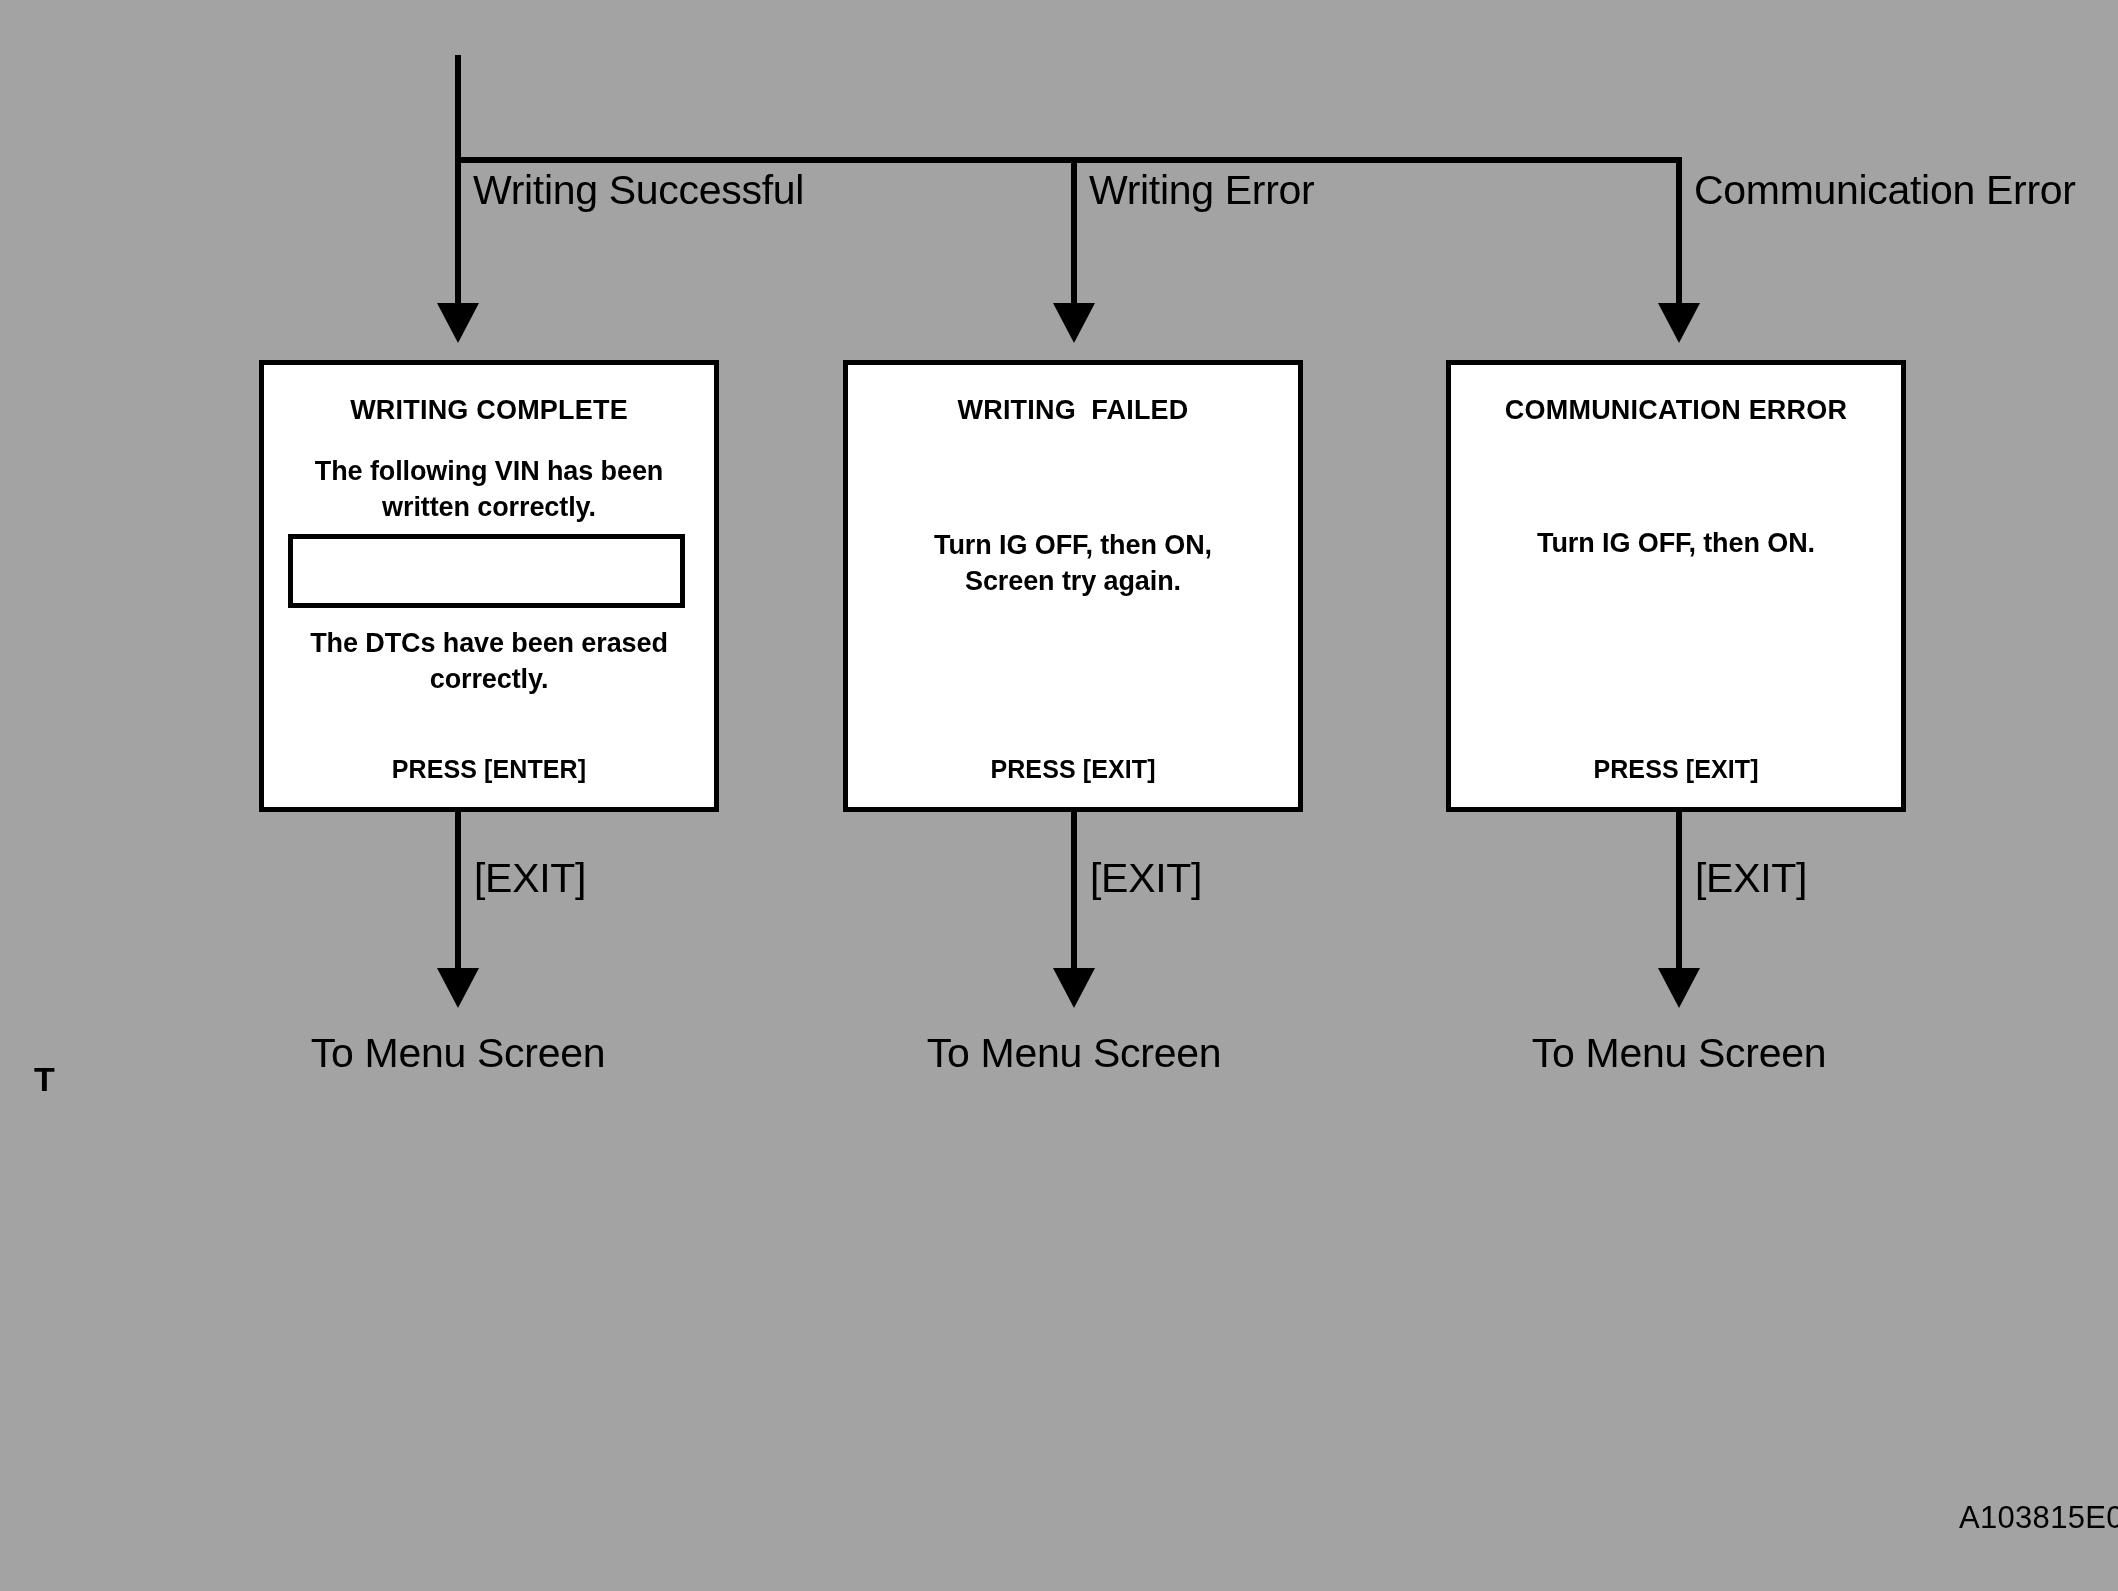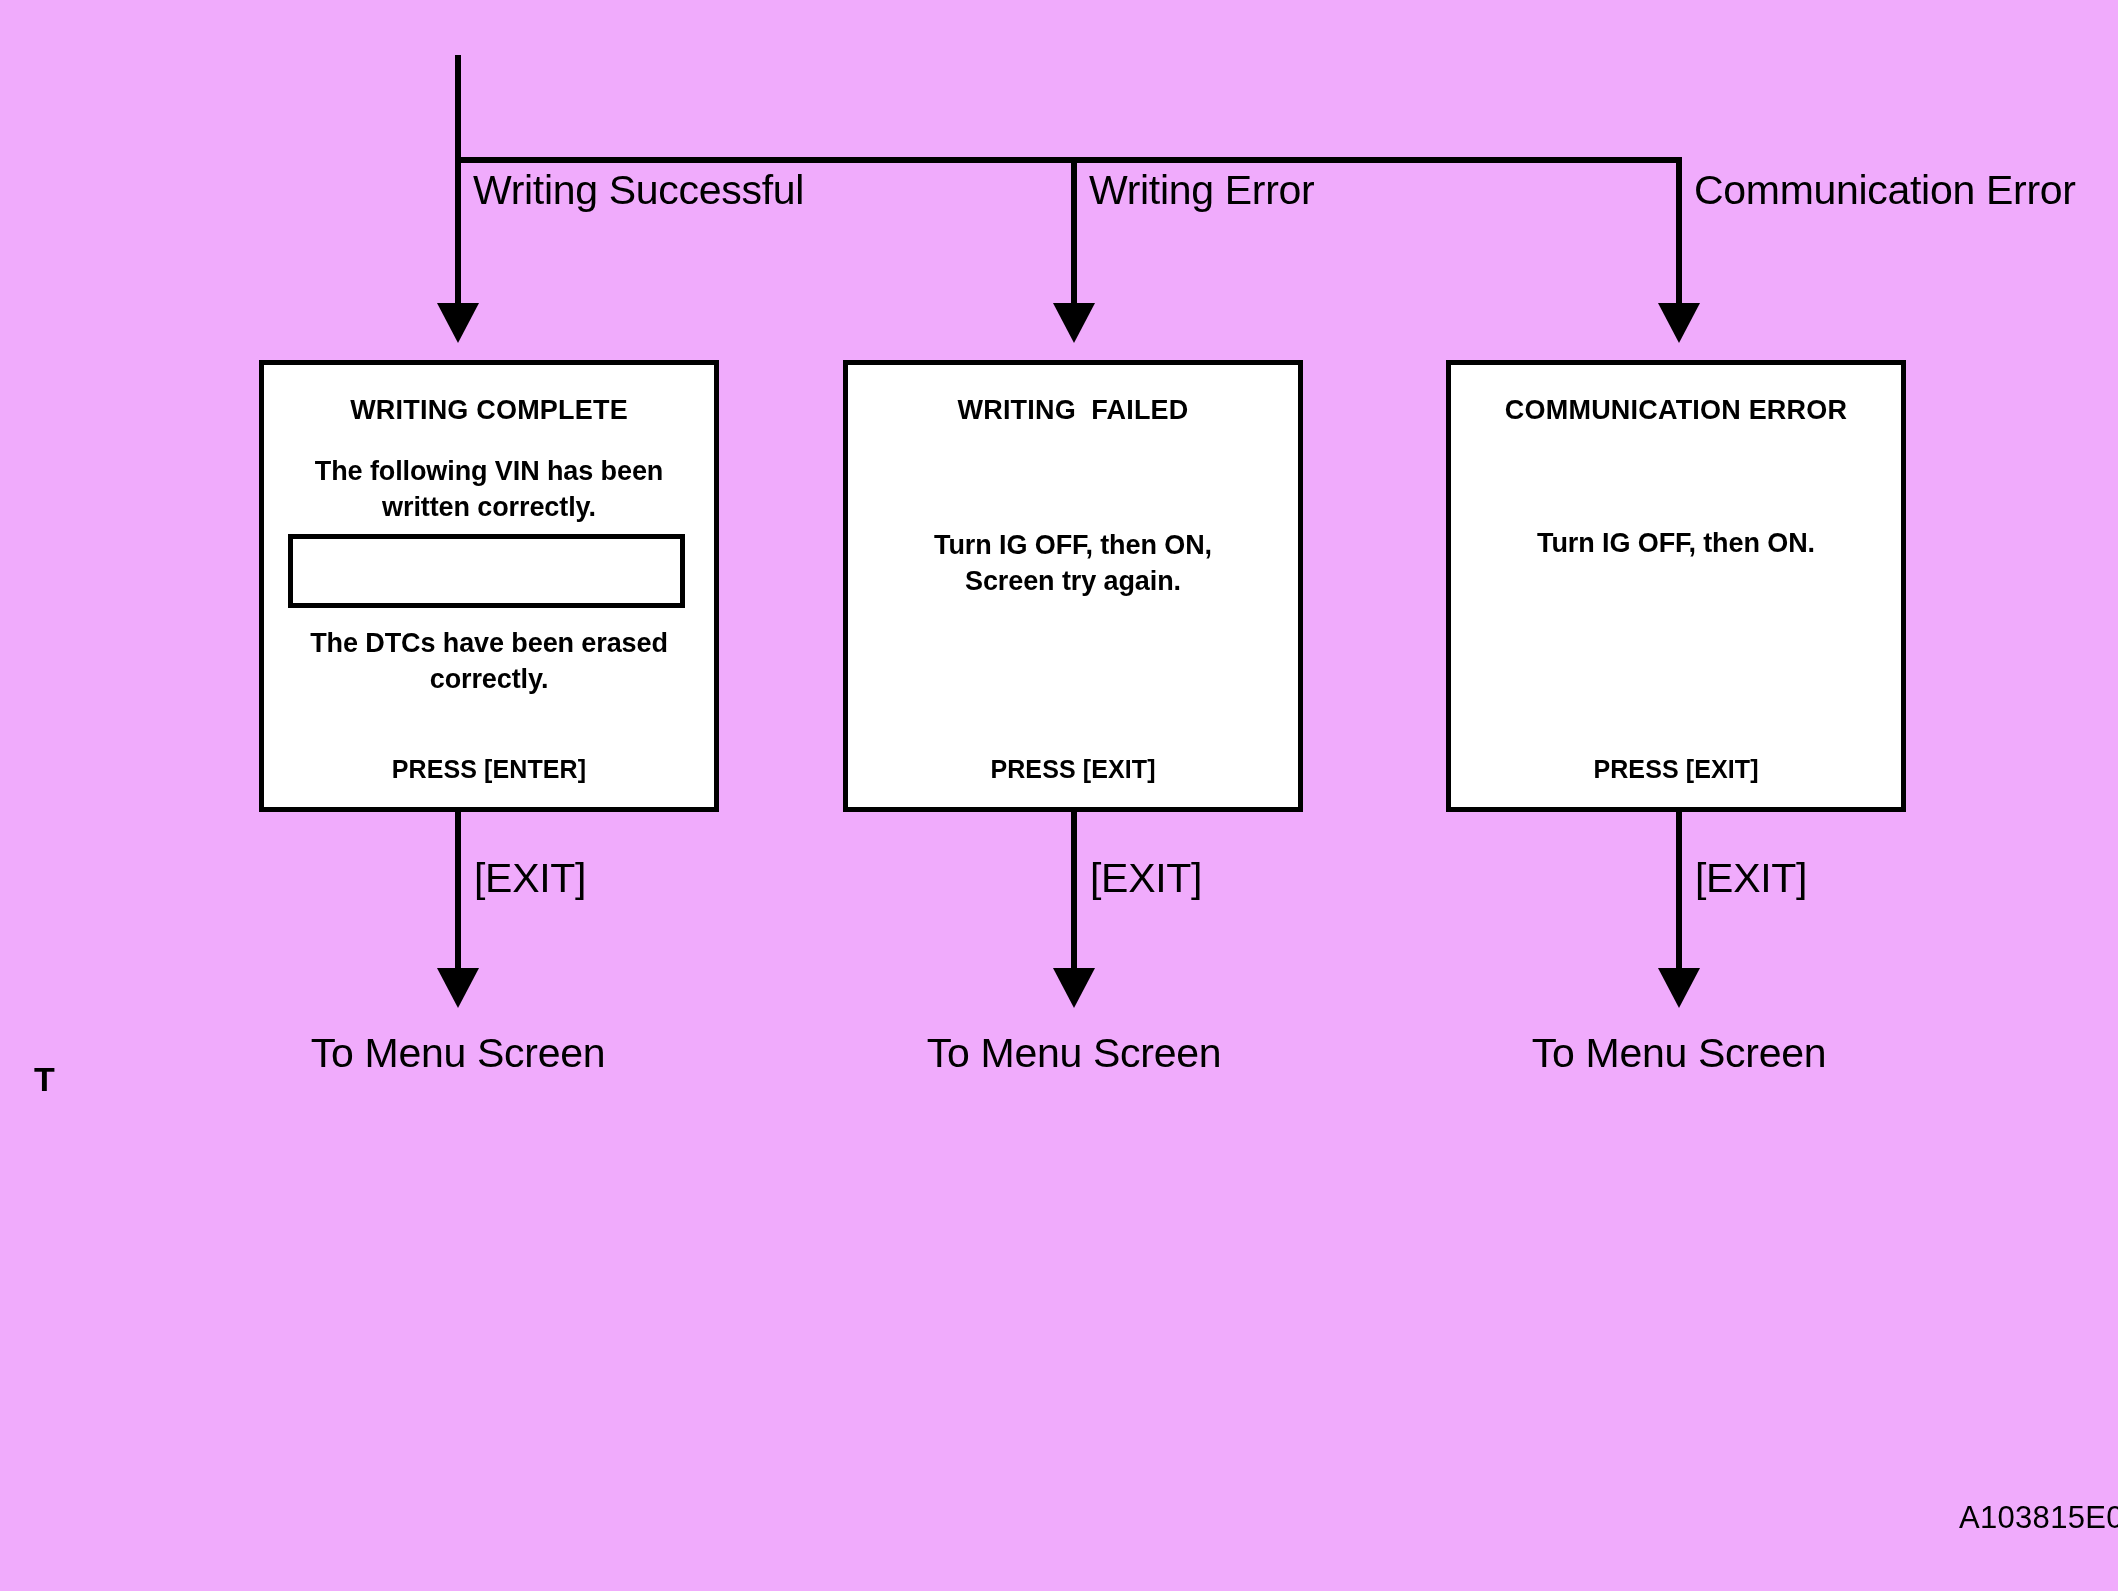--- a/index.html
+++ b/index.html
@@ -8,21 +8,21 @@
     background: #ffffff;
   }
   body {
     font-family: "Liberation Sans", sans-serif;
     color: #000000;
   }
   #canvas {
     position: relative;
     width: 2118px;
     height: 1591px;
-    background: #f0abfc;
+    background: #a3a3a3;
     overflow: hidden;
   }
 
   
   .vline {
     position: absolute;
     width: 6px;
     background: #000000;
   }
   .hline {

